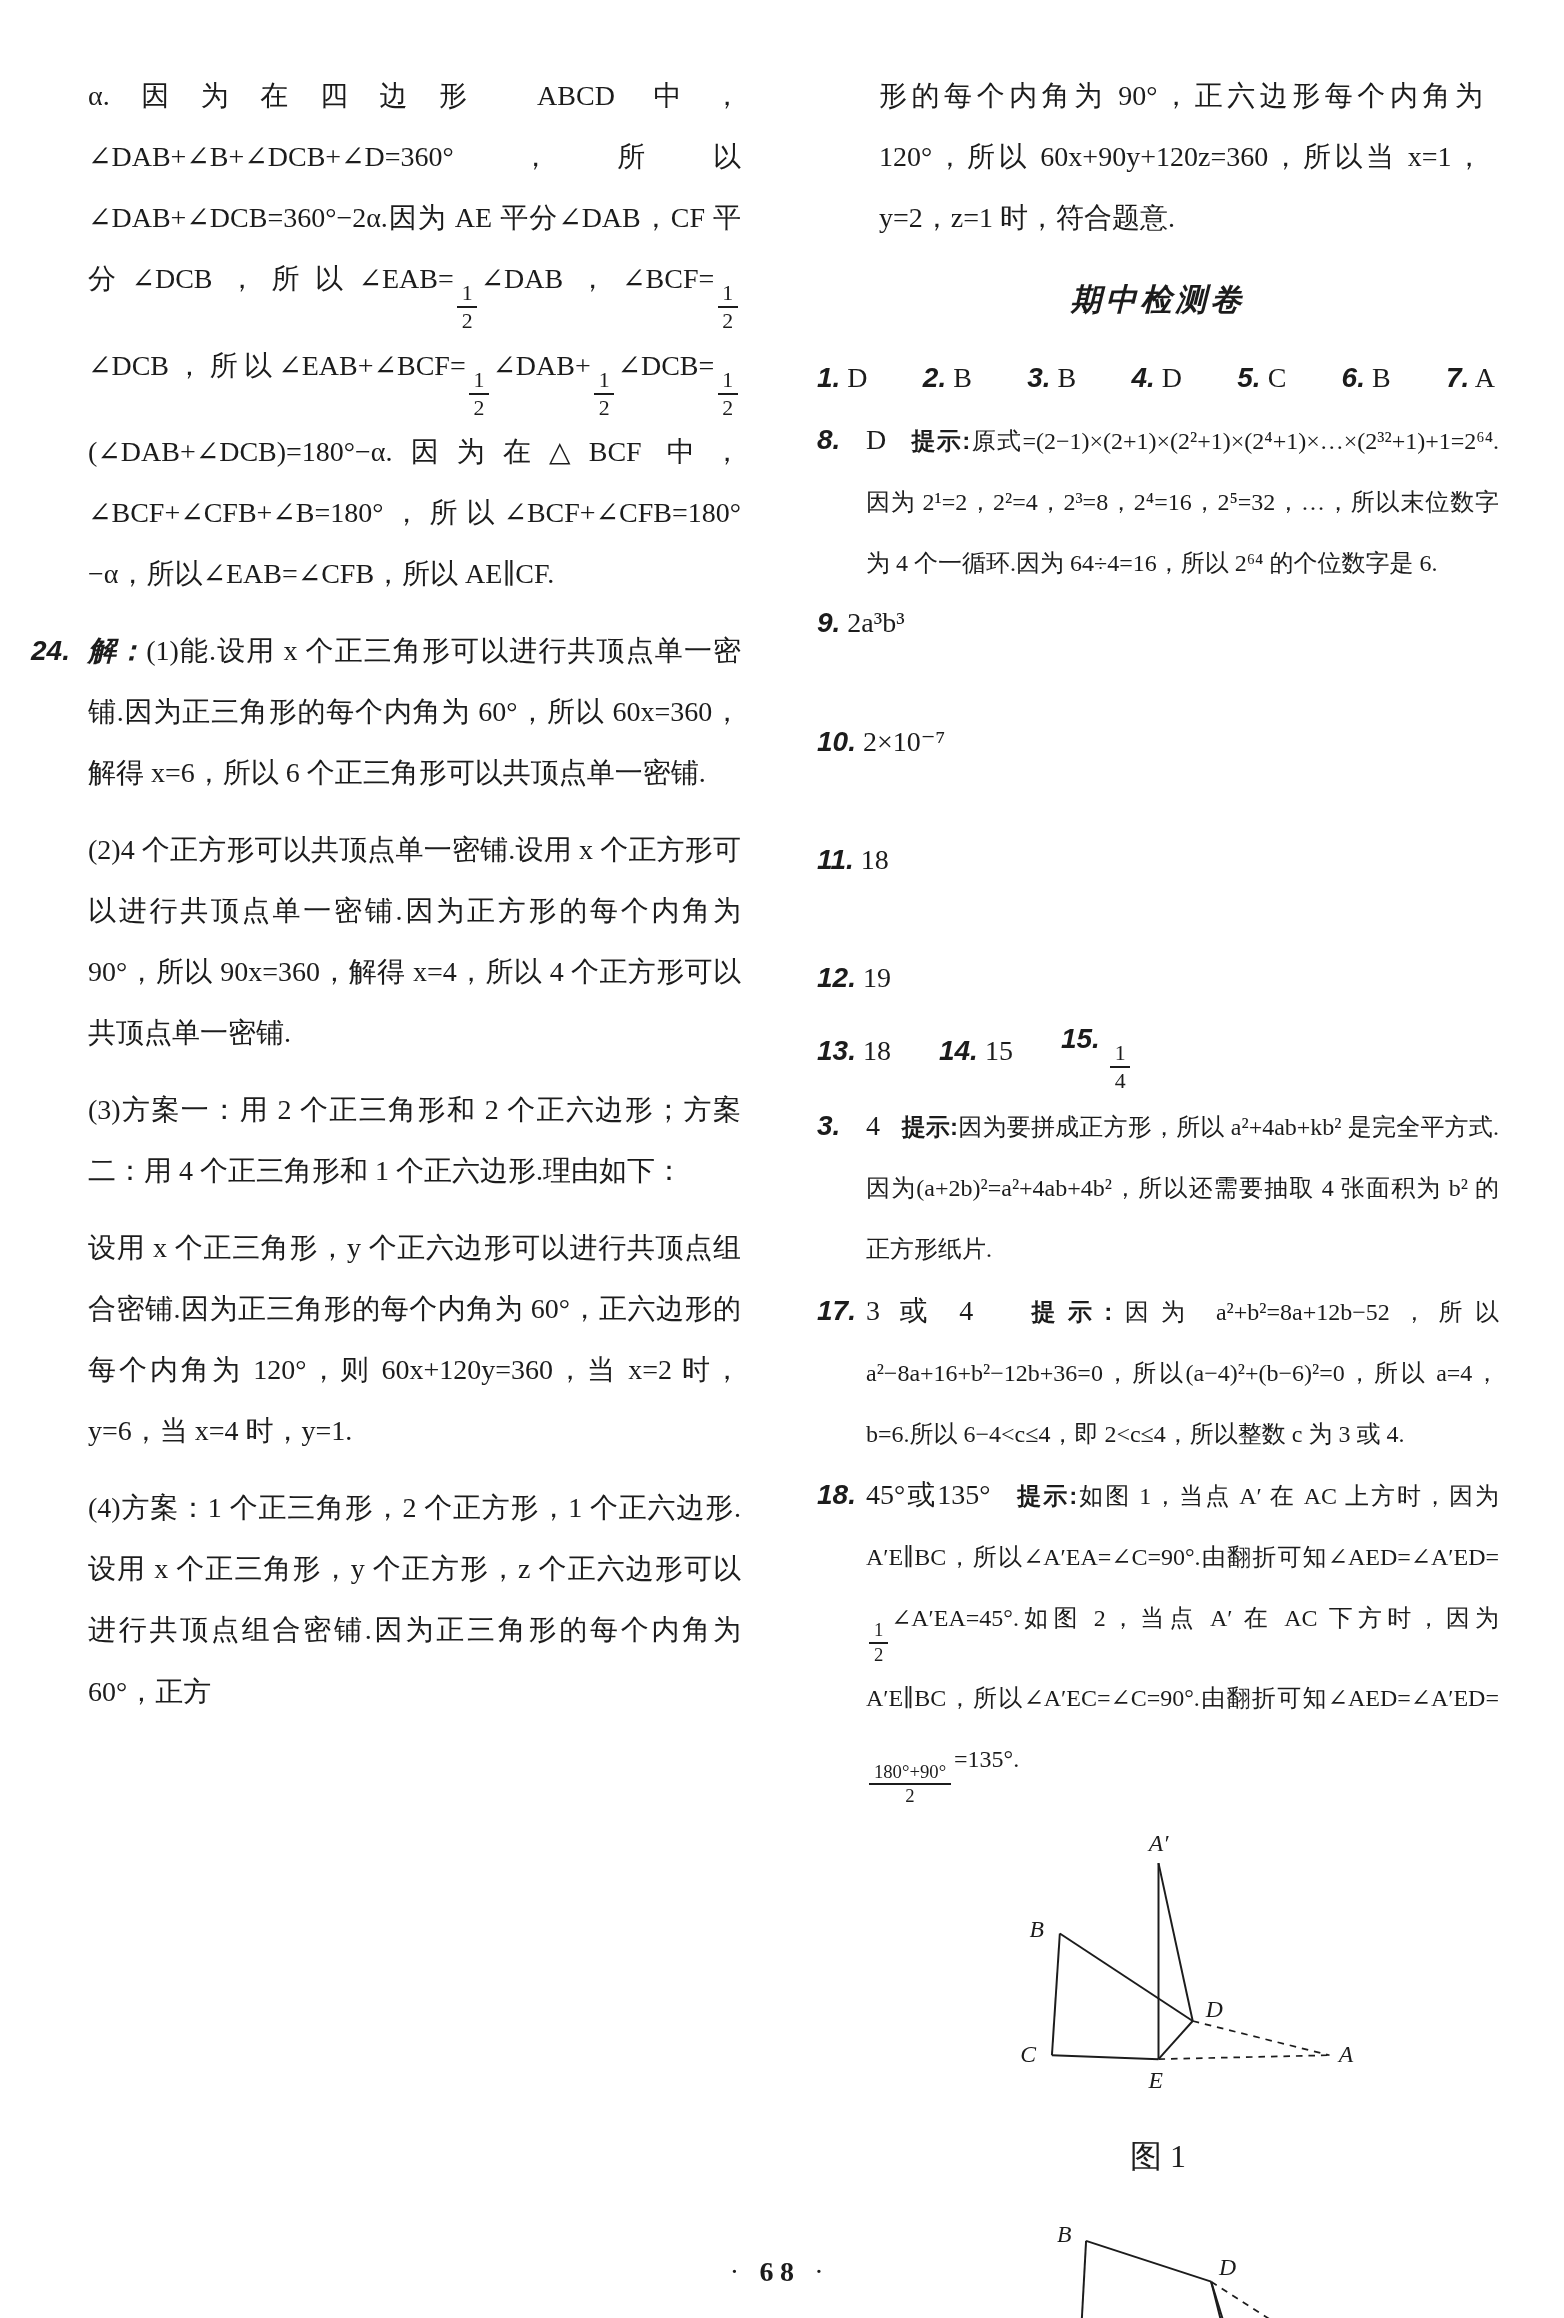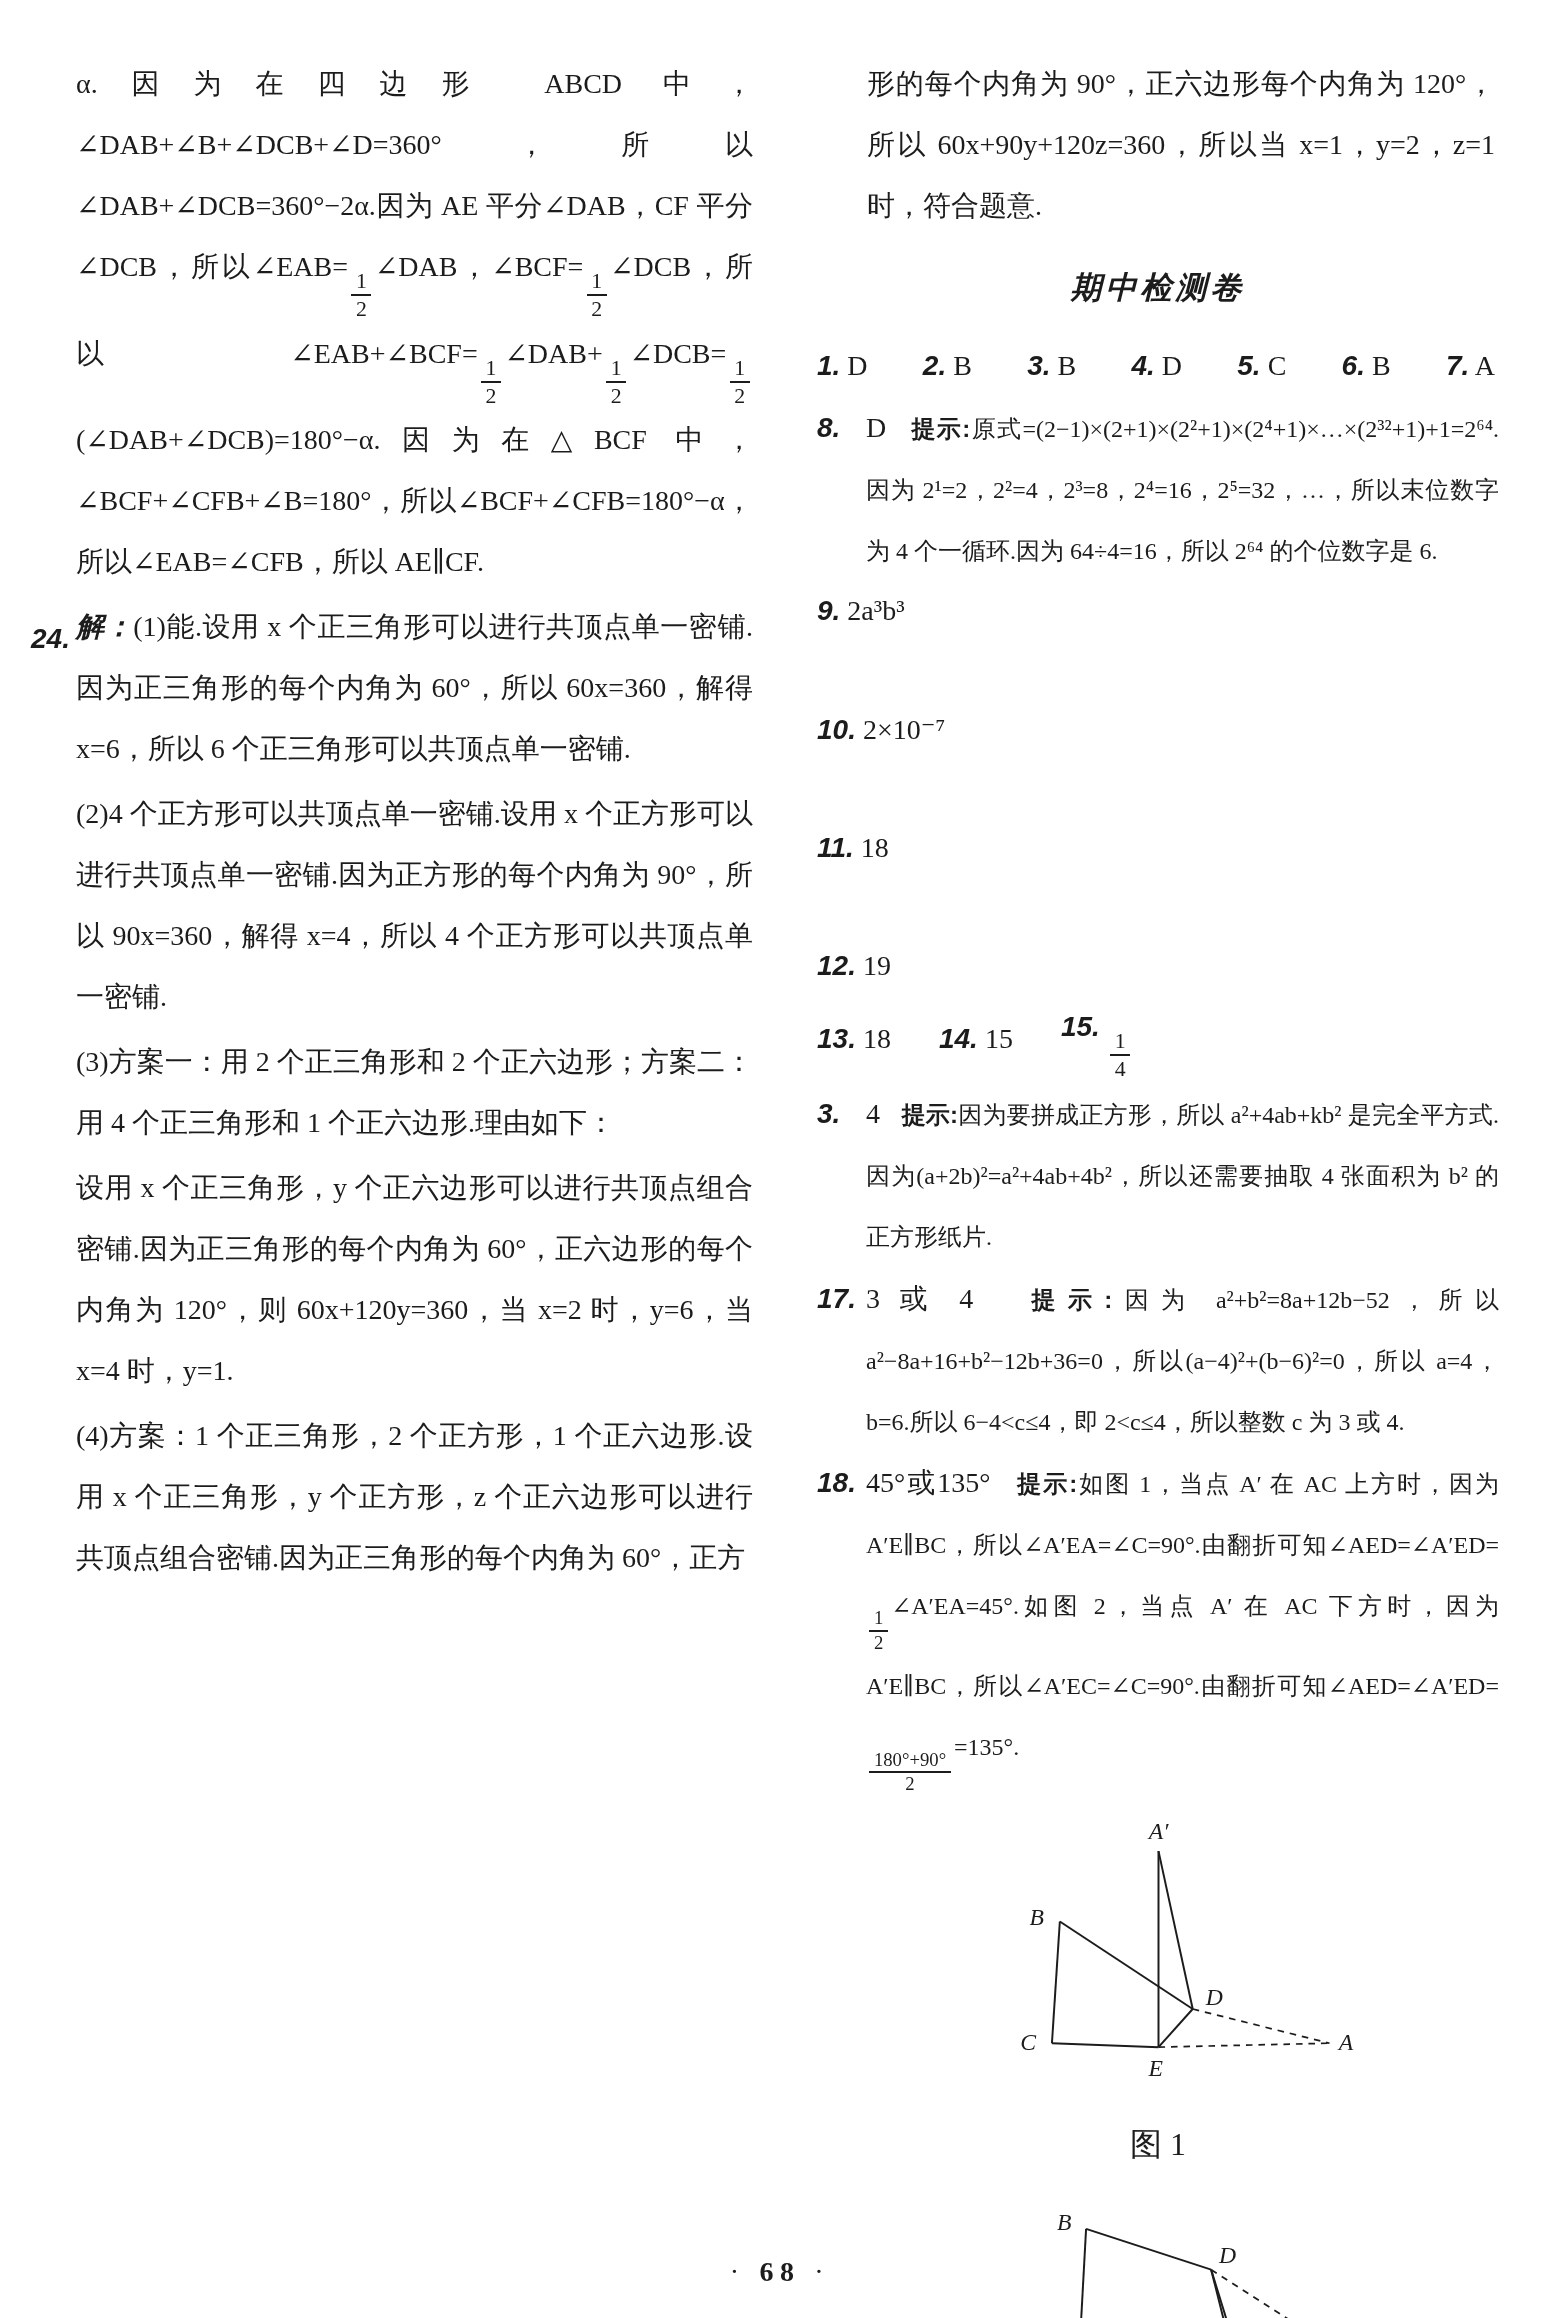--- a/index.html
+++ b/index.html
@@ -9,26 +9,26 @@
     background:#ffffff;
     font-family:"Liberation Serif","DejaVu Serif",serif;
     color:#1c1c1c;
     font-size:28px;
     line-height:2.18;
     overflow:hidden;
   }
   .col { position:absolute; top:49px; text-align:justify; }
   .col-left  { left:72px;  width:685px; }
   .col-right { left:817px; width:682px; }
-  p { margin:4px; }
+  p { margin:16px; }
   .bold-sans { font-family:"Liberation Sans","DejaVu Sans",sans-serif; font-weight:bold;font-style:italic; }
   .bold { font-weight:bold; }
 
   .num-item { position:relative; }
-  .hang-no { position:absolute; left:-41px; top:12px; }
+  .hang-no { position:absolute; left:-41px; top:0; }
 
   
   .frac { display:inline-flex; flex-direction:column; align-items:center;
           vertical-align:-0.55em; line-height:1.2; font-size:0.78em; margin:0 3.3px; }
   .frac .fnum { border-bottom:2px solid currentColor; padding:0 4.6px; }
   .frac .fden { padding:0 4.6px; }
 
   .cont-para { padding-left:46px; }
 
   .heading { text-align:center; font-size:31px; letter-spacing:4px;

